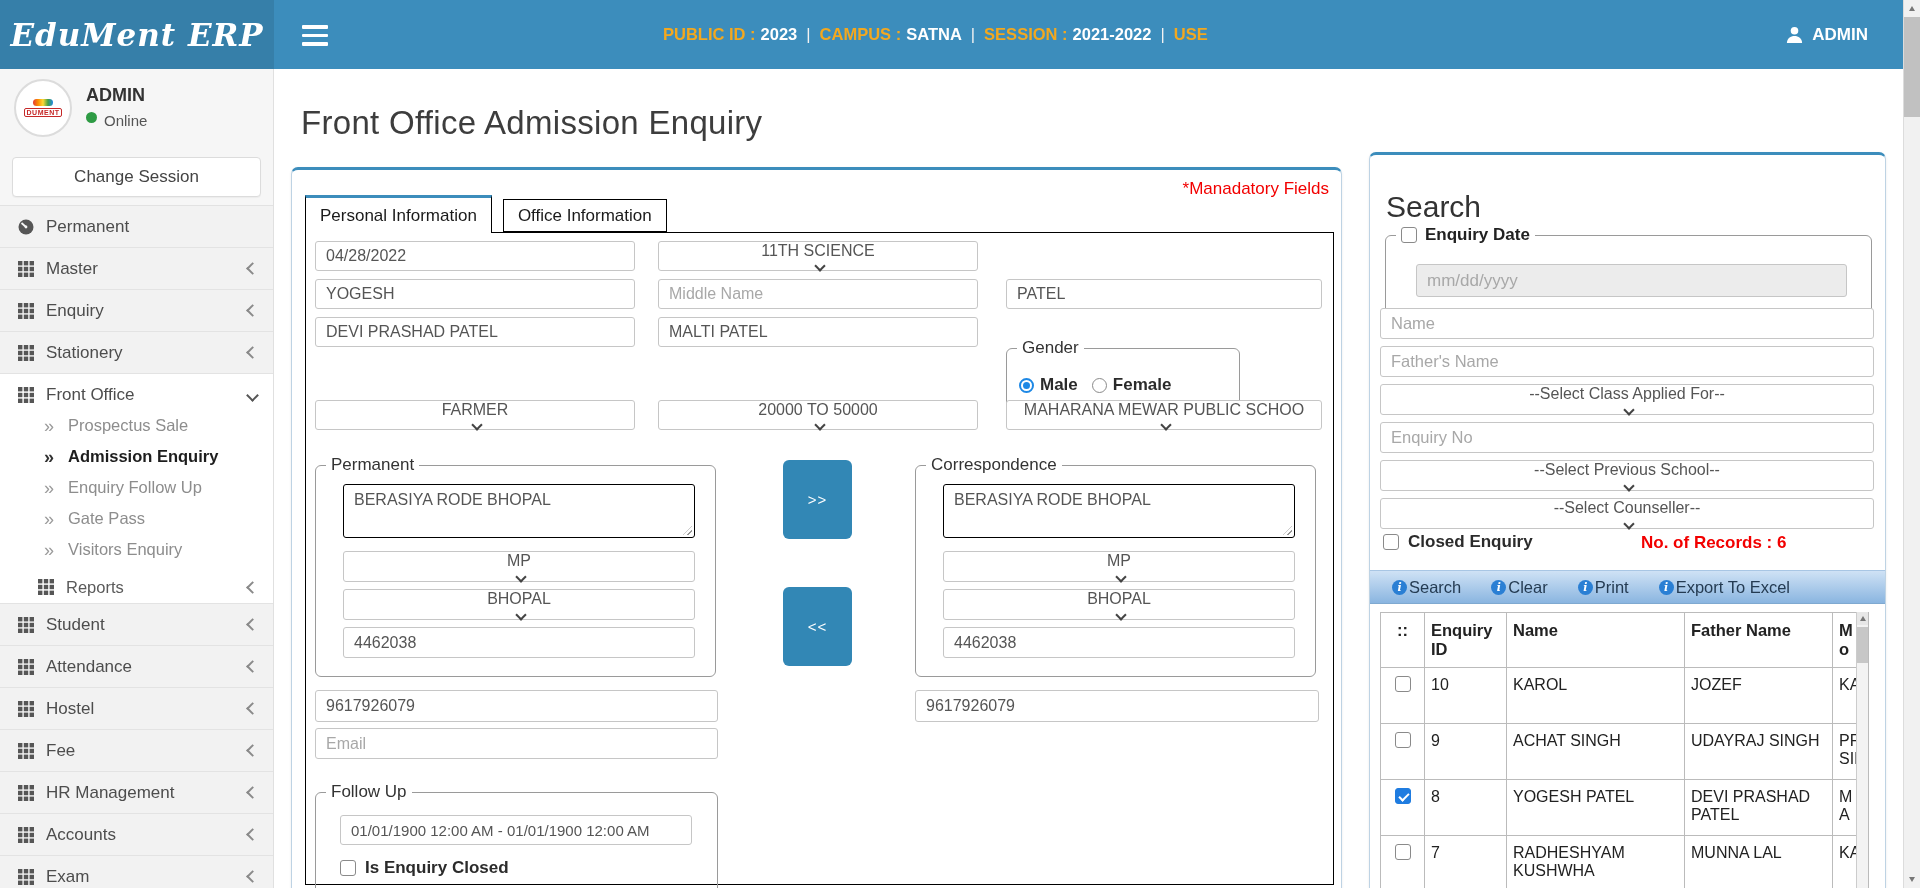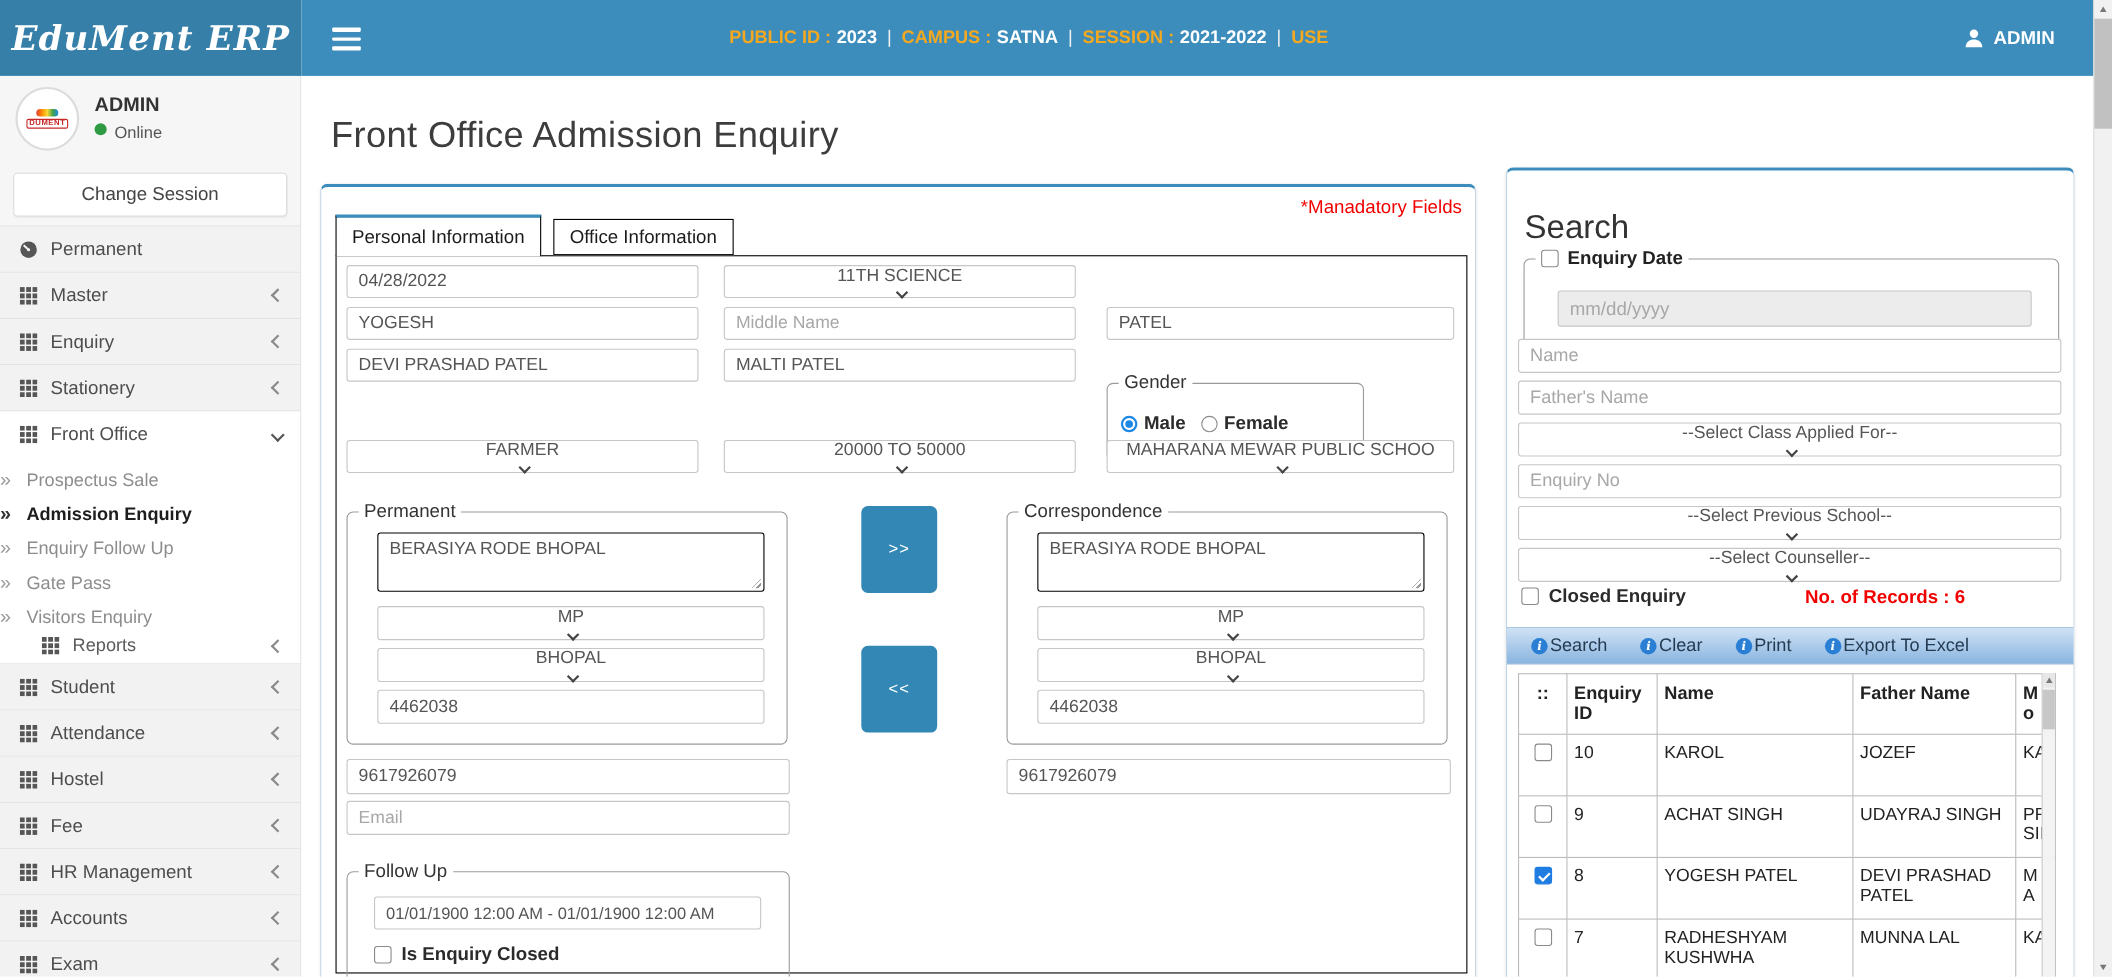--- a/index.html
+++ b/index.html
@@ -38,21 +38,21 @@
   .menu{border-top:1px solid #e2e2e2;}
   .m-item{height:42px;display:flex;align-items:center;padding:0 16px 0 18px;background:#f2f2f2;border-bottom:1px solid #e3e3e3;
           font-size:17px;color:#4d4d4d;cursor:pointer;position:relative;}
   .m-item.in-group{background:#fff;border-bottom:none;}
   .m-item.indent{padding-left:38px;height:33px;font-size:16.5px;color:#5a5a5a;border-bottom:1px solid #e3e3e3;}
   .mi-icon{width:16px;height:16px;margin-right:12px;display:inline-flex;}
   .mi-label{flex:1;}
   .chev{display:inline-block;border:solid #8a8a8a;border-width:0 2px 2px 0;padding:3.5px;}
   .chev.left{transform:rotate(135deg);}
   .chev.down{transform:rotate(45deg);border-color:#555;}
-  .s-item{height:31px;display:flex;align-items:flex-end;background:#fff;font-size:16.5px;color:#8d8d8d;cursor:pointer;}
+  .s-item{height:31px;display:flex;align-items:flex-start;padding-left:44px;background:#fff;font-size:16.5px;color:#8d8d8d;cursor:pointer;}
   .s-item::before{content:"\00BB";margin-right:14px;font-size:18px;color:#9b9b9b;}
   .s-item.active{color:#1d1d1d;font-weight:bold;}
   .s-item.active::before{color:#333;}
 
   
   .content{position:absolute;left:274px;top:69px;width:1646px;height:819px;background:#fff;}
   .page-title{position:absolute;left:27px;top:13px;font-size:33px;font-weight:400;color:#3d3d3d;letter-spacing:.3px;}
 
   .card{position:absolute;background:#fff;border:1px solid #bed3e4;border-top:3px solid #3c8dbc;border-radius:7px 7px 0 0;
         box-shadow:0 1px 3px rgba(0,0,0,.08);}

